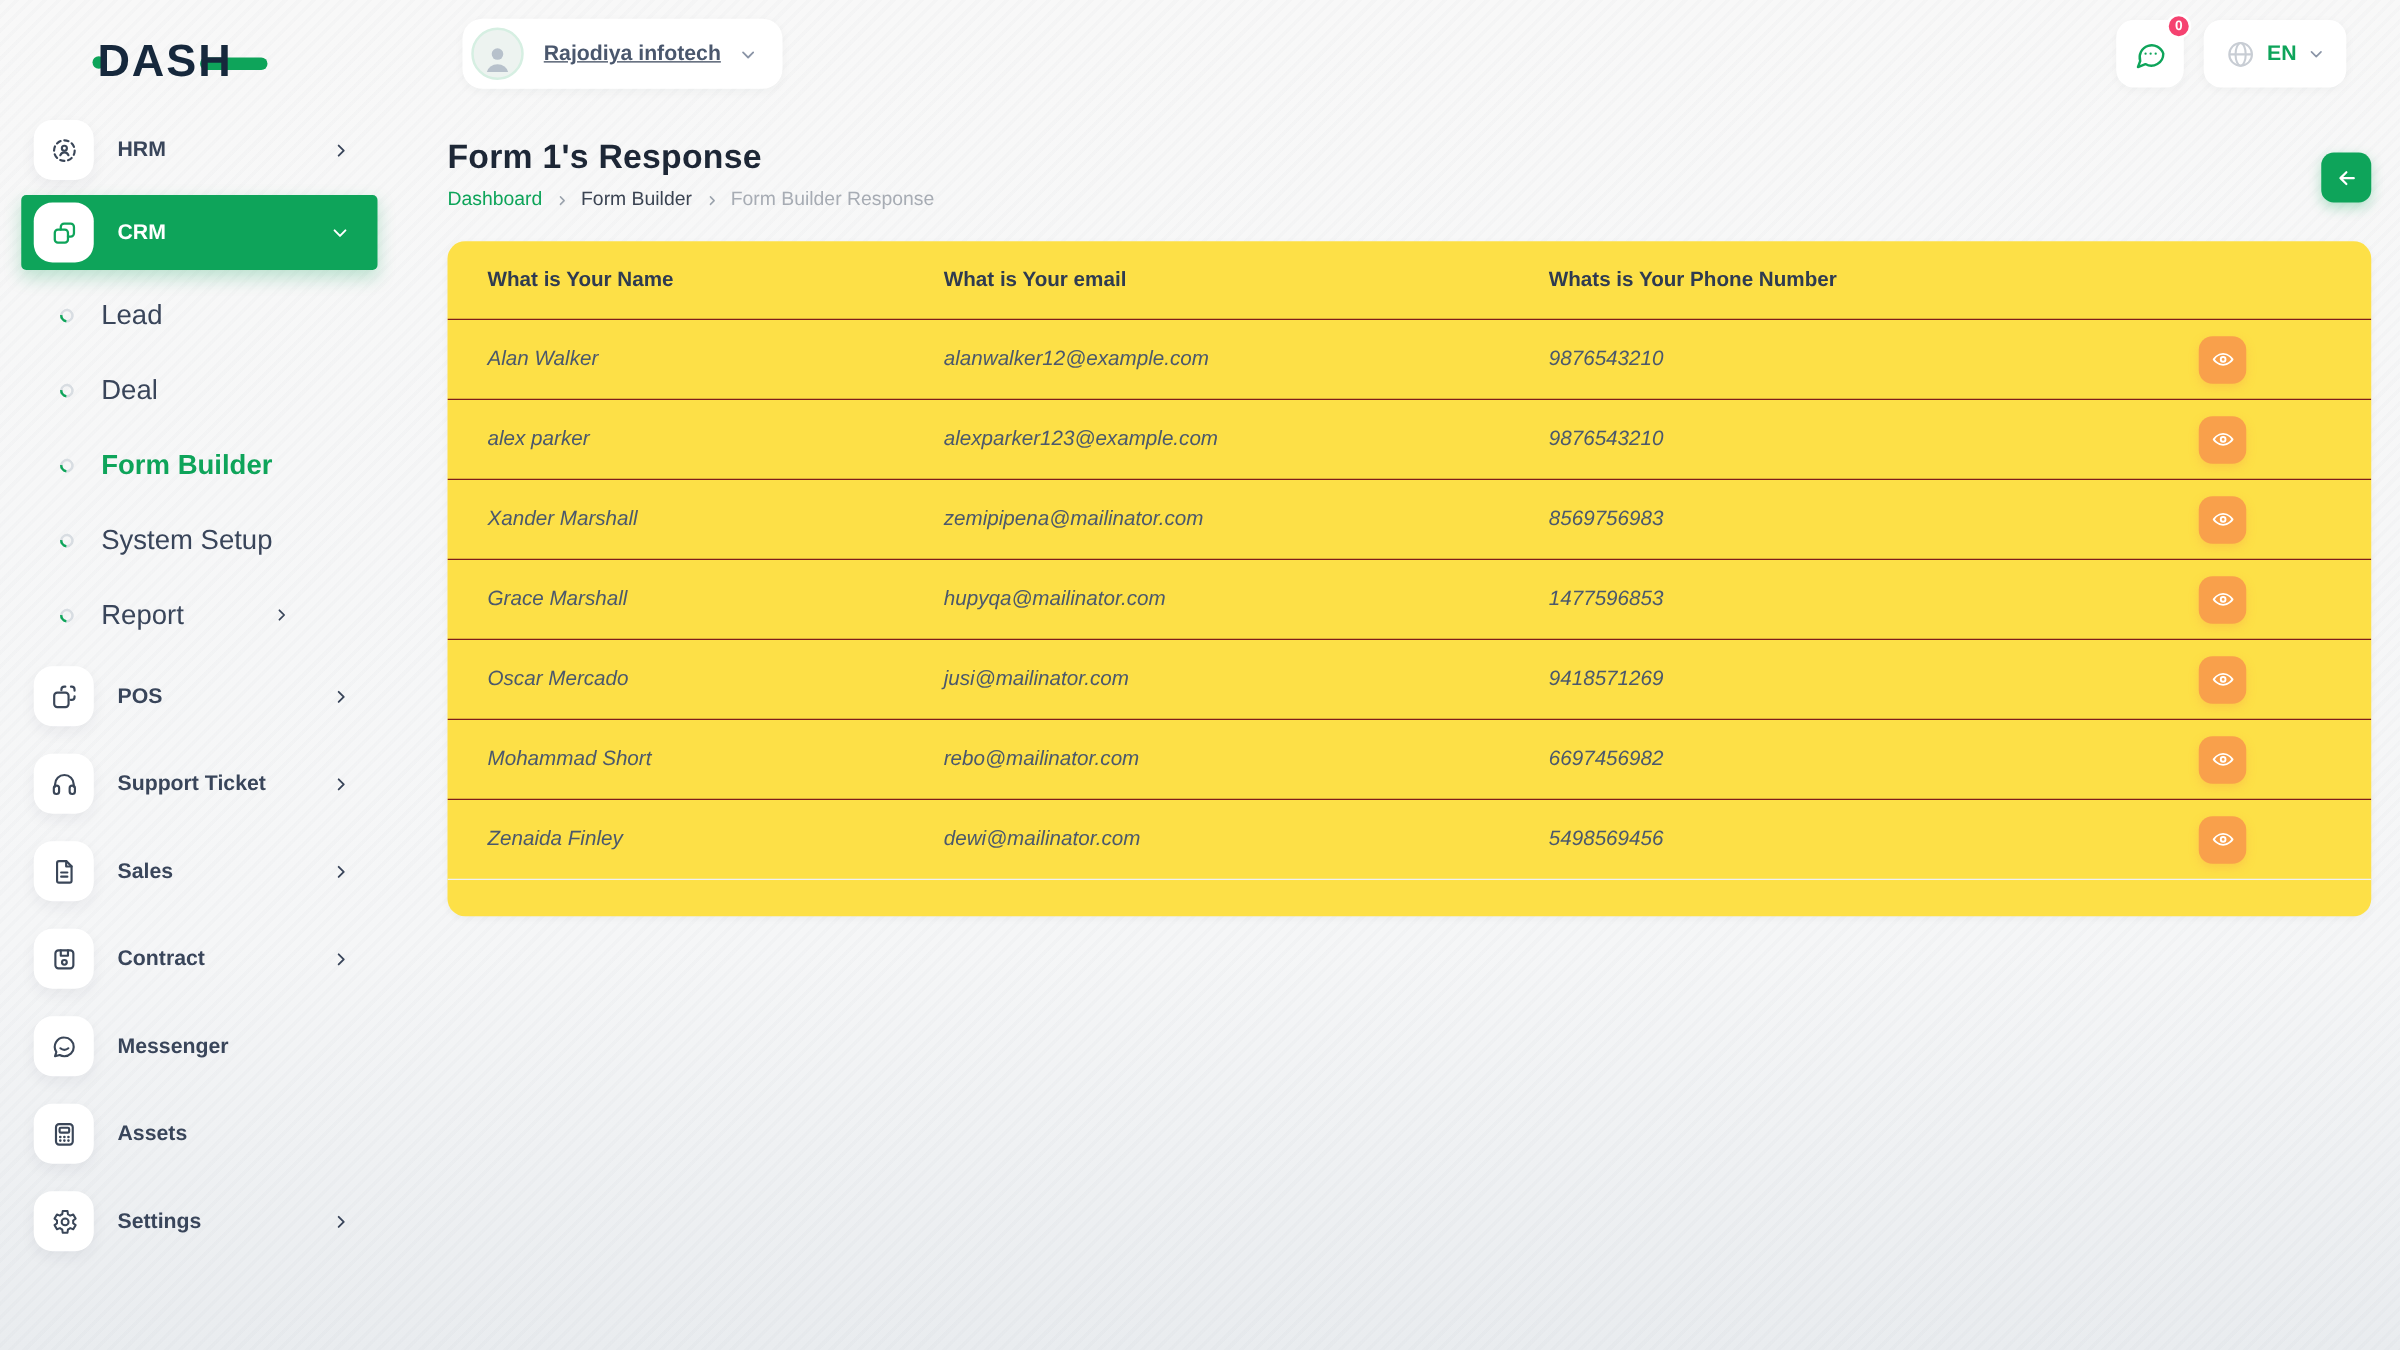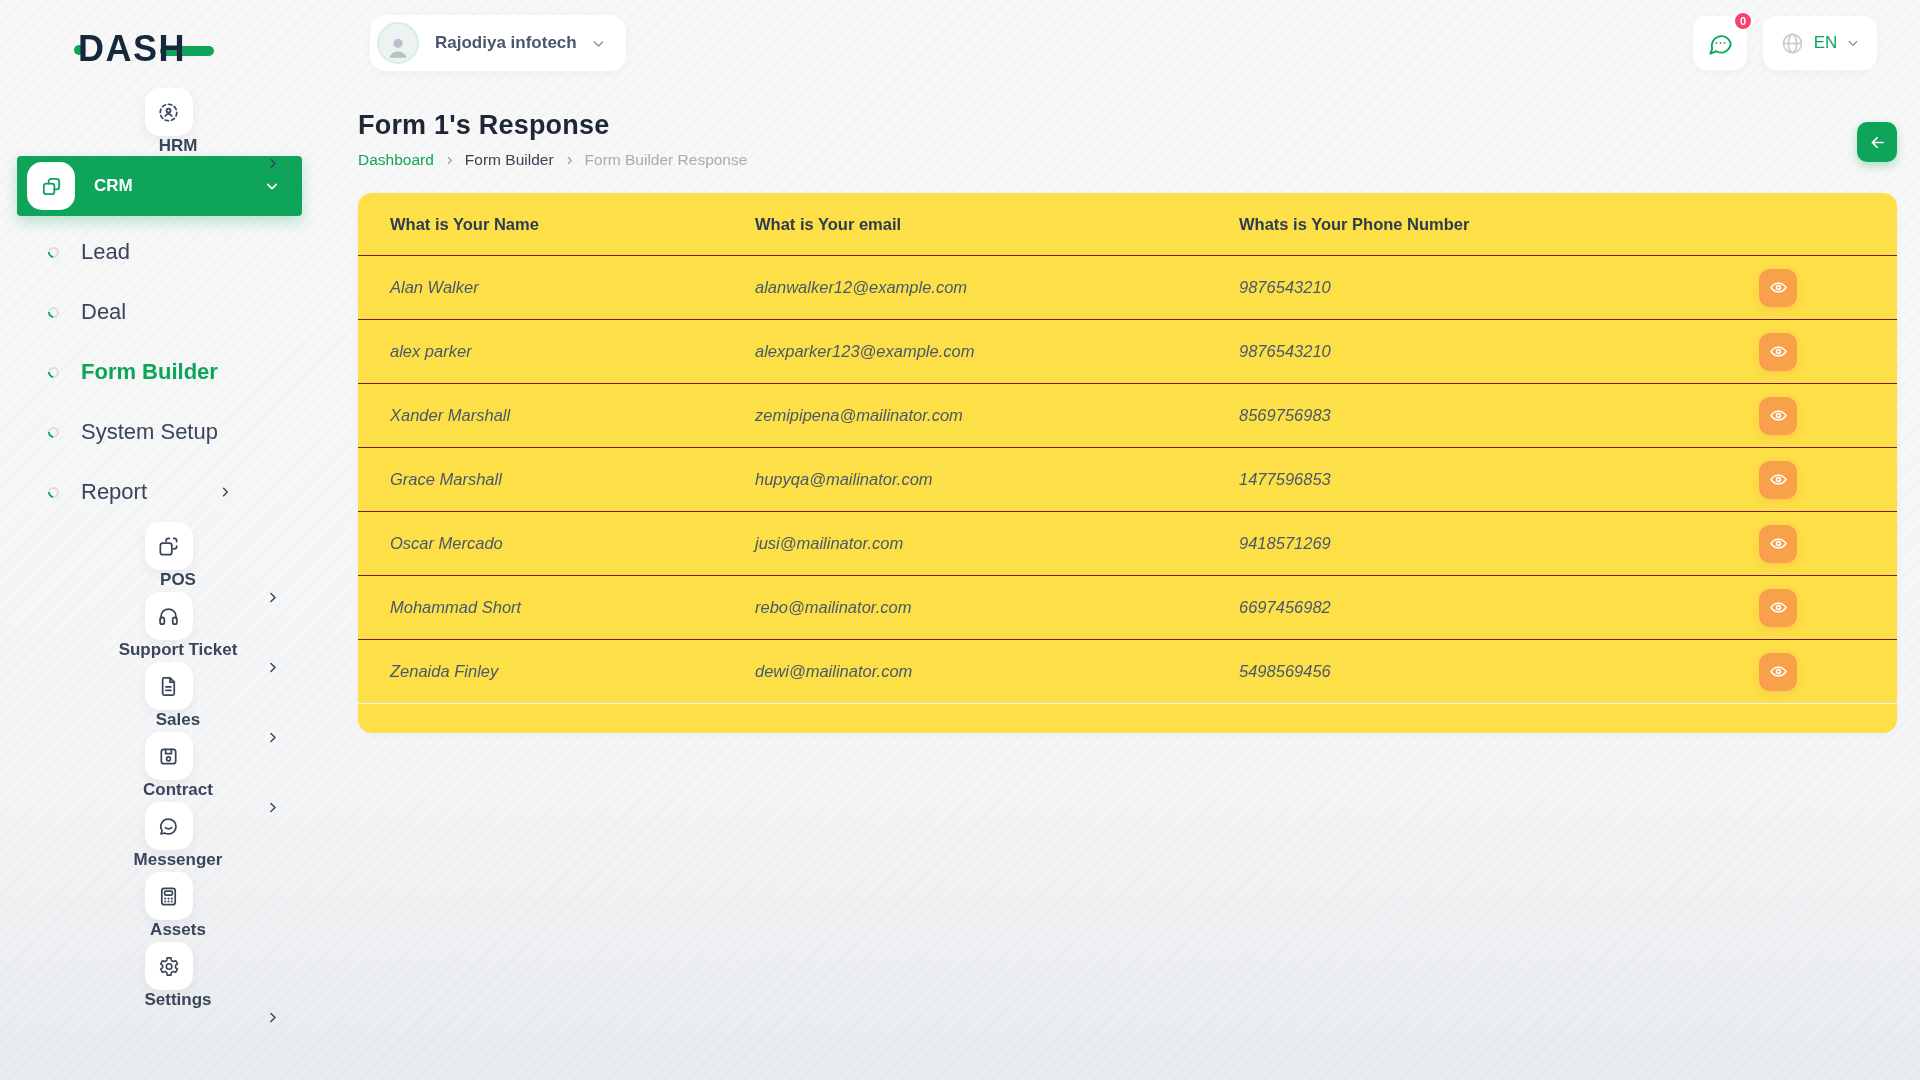--- a/index.html
+++ b/index.html
@@ -22,21 +22,21 @@
   .logo-text{ font-weight:800; font-size:36px; letter-spacing:1.5px; color:#16283C; position:relative; z-index:1; }
   .logo-dash{ display:inline-block; width:54px; height:10px; border-radius:6px; background:#0EA45A; margin-left:-26px; margin-top:4px; }
   .logo-dot{ position:absolute; left:-4px; top:19px; width:10px; height:10px; border-radius:50%; background:#0EA45A; }
 
   .nav{ padding-top:16px; }
   .icon-box{
     width:48px; height:48px; border-radius:15px; background:#ffffff;
     display:flex; align-items:center; justify-content:center; flex:0 0 48px;
     box-shadow:0 5px 12px rgba(30,40,60,0.06); color:#3A4658;
   }
-  .nav-item{ display:flex; align-items:center; height:70px; padding-left:27px; cursor:pointer;flex-direction:column; }
+  .nav-item{ display:flex; align-items:center; height:70px; padding-left:27px; cursor:pointer; }
   .nav-item.first{ height:64px; }
   .nav-label{ margin-left:19px; font-size:17px; font-weight:600; color:#39455A; }
   .chev{ margin-left:auto; margin-right:30px; color:#39455A; display:flex; }
 
   .nav-pill{
     margin:4px 8px 6px 17px; width:285px; height:60px; border-radius:4px;
     background:#0EA45A; display:flex; align-items:center; padding-left:10px; cursor:pointer;
     box-shadow:0 6px 14px rgba(14,164,90,0.25);
   }
   .nav-pill .icon-box{ box-shadow:none; color:#0EA45A; }
@@ -52,41 +52,42 @@
   .sub-item.active .sub-label{ color:#0EA45A; font-weight:700; }
   .sub-item .chev{ margin-right:78px; }
 
   
   .main{ flex:1; padding:0 23px 0 48px; display:flex; flex-direction:column; }
   .topbar{ height:86px; display:flex; align-items:center; }
   .company-pill{
     margin-left:12px; height:56px; border-radius:16px; background:#fff;
     display:flex; align-items:center; padding:0 20px 0 7px; cursor:pointer;
     box-shadow:0 2px 8px rgba(30,40,60,0.04);
+    text-decoration:underline;
   }
   .avatar{
     width:42px; height:42px; border-radius:50%; background:#EDF3F0;
     border:2px solid #D6EFE2; display:flex; align-items:flex-end; justify-content:center; overflow:hidden;
   }
   .company-name{ margin:0 14px 0 16px; font-size:17px; font-weight:600; color:#4A576D; }
   .tb-chev{ color:#8A94A6; display:flex; }
 
   .topbar-right{ margin-left:auto; display:flex; align-items:center; }
   .tb-card{
     height:54px; border-radius:14px; background:#fff; display:flex; align-items:center;
     justify-content:center; cursor:pointer; box-shadow:0 2px 8px rgba(30,40,60,0.04);
   }
   .chat-card{ width:54px; position:relative; margin-right:16px; }
   .chat-badge{
     position:absolute; top:-5px; right:-6px; min-width:20px; height:20px; border-radius:10px;
     background:#F54270; border:2px solid #fff; color:#fff; font-size:11px; font-weight:700;
     display:flex; align-items:center; justify-content:center; padding:0 4px;
   }
   .lang-card{ width:114px; margin-right:20px; gap:9px; }
-  .lang-label{ font-size:17px; font-weight:400; color:#0EA45A; }
+  .lang-label{ font-size:17px; font-weight:700; color:#0EA45A; }
 
   .page-head{ margin-top:24px; display:flex; align-items:flex-start; }
   .page-title{ font-size:27px; font-weight:700; color:#1D2736; letter-spacing:0.2px; }
   .breadcrumb{ margin-top:10px; display:flex; align-items:center; gap:10px; font-size:15.5px; }
   .bc-link{ color:#0EA45A; cursor:pointer; }
   .bc-mid{ color:#3A4352; cursor:pointer; }
   .bc-current{ color:#A7ACB4; }
   .bc-sep{ color:#9AA2AC; display:flex; }
   .back-btn{
     margin-left:auto; margin-top:12px; width:40px; height:40px; border:none; border-radius:10px;

